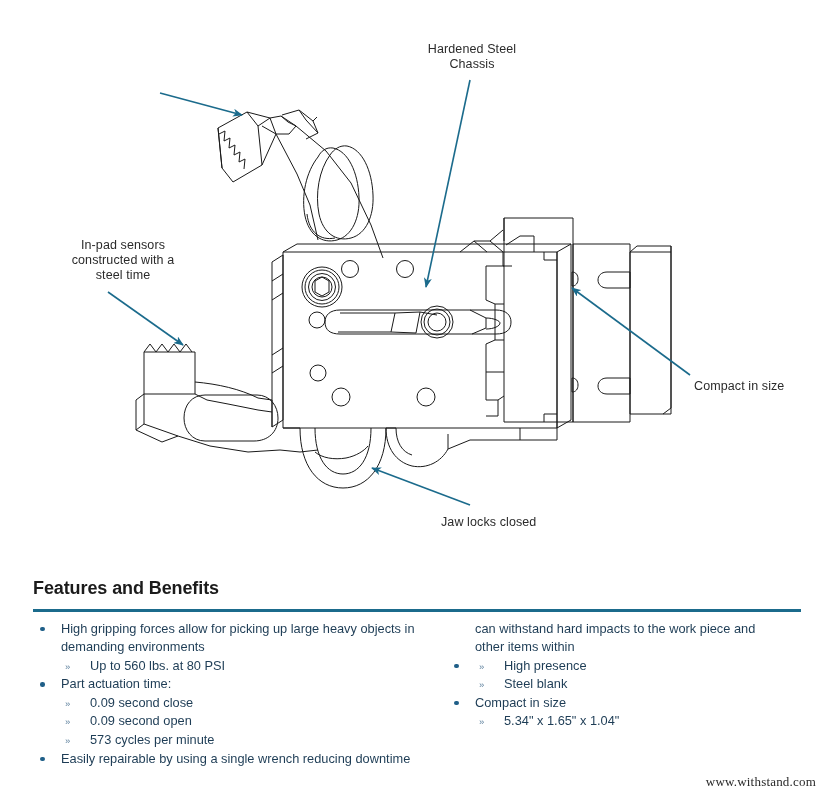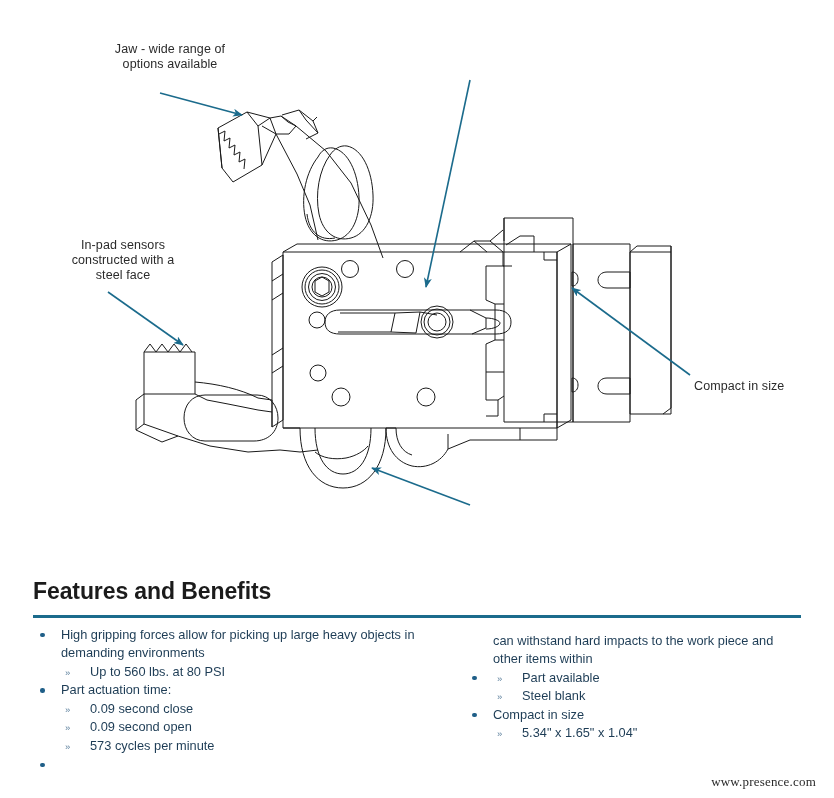--- a/index.html
+++ b/index.html
@@ -44,35 +44,35 @@
   #label-jaw-locks        { left: 441px; top: 515px; width: 180px; text-align: left;}
 
   
   #features-section {
     position: absolute;
     left: 33px;
     top: 578px;
     width: 768px;
   }
   #features-heading {
-    font-size: 23px;
+    font-size: 18px;
     font-weight: bold;
     color: #1b1b1b;
     letter-spacing: -0.1px;
     margin: 0 0 10px 0;
   }
   #features-rule {
     height: 2.5px;
     background: #1b6b8c;
     width: 768px;
     margin-bottom: 8px;
   }
   #features-columns {
     display: flex;
-    gap: 30px;
+    gap: 12px;
   }
   .feature-col {
     width: 402px;
   }
   .feature-col.right { width: 336px; }
 
   ul.bullets {
     list-style: none;
     margin: 0;
     padding: 0;
@@ -107,21 +107,20 @@
     left: 32px;
     top: 1px;
     font-size: 9.5px;
     color: #5b7f9c;
   }
   li.cont-item {
     padding-left: 28px;
     color: #1d3c55;
     font-size: 12.8px;
     line-height: 18.6px;
-    margin-top: 6px;
   }
 
   
   #watermark {
     position: absolute;
     right: 18px;
     bottom: 8px;
     font-family: "Liberation Serif", serif;
     font-size: 13px;
     color: #2a2a2a;
@@ -289,54 +288,55 @@
 
     <g stroke="#1b6b8c" stroke-width="1.6" fill="none">
       <line x1="160" y1="93" x2="242" y2="115" marker-end="url(#arrowhead)"></line>
       <line x1="470" y1="80" x2="426" y2="287" marker-end="url(#arrowhead)"></line>
       <line x1="108" y1="292" x2="183" y2="345" marker-end="url(#arrowhead)"></line>
       <line x1="690" y1="375" x2="572" y2="288" marker-end="url(#arrowhead)"></line>
       <line x1="470" y1="505" x2="372" y2="468" marker-end="url(#arrowhead)"></line>
     </g>
   </svg>
 
-  <div class="callout-label" id="label-jaw-options">Jaw - wide range of
-options available</div>
-
+
+  <div class="callout-label" id="label-hardened-chassis">Hardened Steel
+Chassis</div>
 
   <div class="callout-label" id="label-inpad-sensors">In-pad sensors
 constructed with a
-steel face</div>
+steel time</div>
 
   <div class="callout-label" id="label-compact-size">Compact in size</div>
 
+  <div class="callout-label" id="label-jaw-locks">Jaw locks closed</div>
 </div>
 
 <div id="features-section">
   <div id="features-heading">Features and Benefits</div>
   <div id="features-rule"></div>
 
   <div id="features-columns">
     <div class="feature-col left">
       <ul class="bullets" id="left-list">
           <li class="bullet-item"><span class="dot"></span><span>High gripping forces allow for picking up large heavy objects in demanding environments</span></li>
           <li class="sub-item"><span class="chev">»</span><span>Up to 560 lbs. at 80 PSI</span></li>
           <li class="bullet-item"><span class="dot"></span><span>Part actuation time:</span></li>
           <li class="sub-item"><span class="chev">»</span><span>0.09 second close</span></li>
           <li class="sub-item"><span class="chev">»</span><span>0.09 second open</span></li>
           <li class="sub-item"><span class="chev">»</span><span>573 cycles per minute</span></li>
-          <li class="bullet-item"><span class="dot"></span></li>
+          <li class="bullet-item"><span class="dot"></span><span>Easily repairable by using a single wrench reducing downtime</span></li>
         </ul>
     </div>
     <div class="feature-col right">
       <ul class="bullets" id="right-list">
           <li class="cont-item">can withstand hard impacts to the work piece and other items within</li>
           <li class="bullet-item"><span class="dot"></span></li>
-          <li class="sub-item"><span class="chev">»</span><span>Part available</span></li>
+          <li class="sub-item"><span class="chev">»</span><span>High presence</span></li>
           <li class="sub-item"><span class="chev">»</span><span>Steel blank</span></li>
           <li class="bullet-item"><span class="dot"></span><span>Compact in size</span></li>
           <li class="sub-item"><span class="chev">»</span><span>5.34" x 1.65" x 1.04"</span></li>
         </ul>
     </div>
   </div>
 </div>
 
-<div id="watermark">www.presence.com</div>
+<div id="watermark">www.withstand.com</div>
 
 </body></html>

